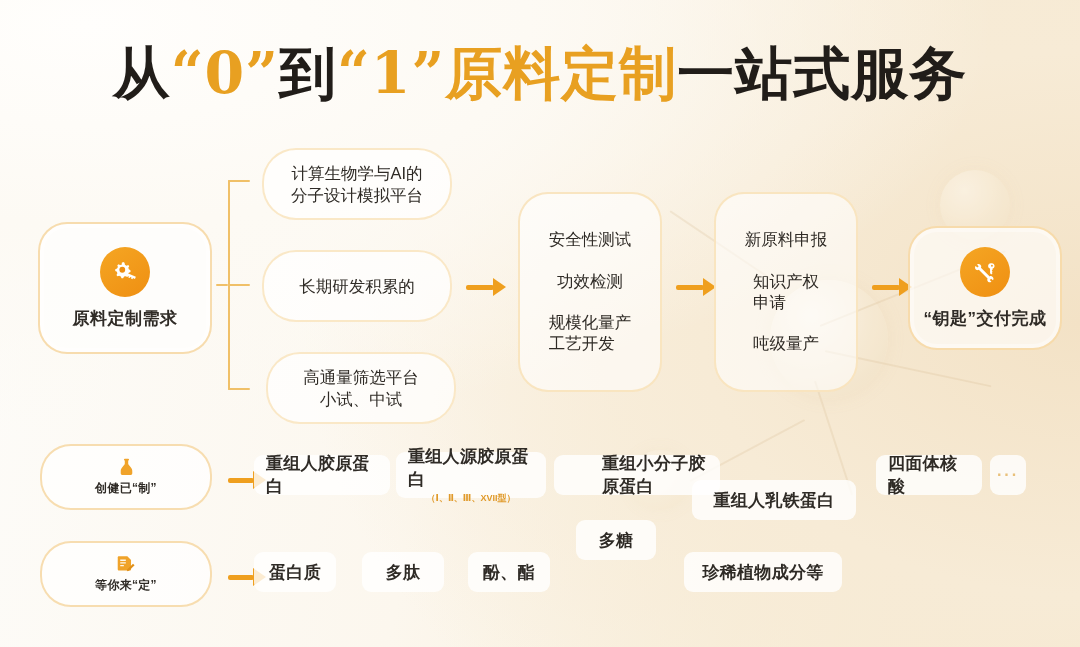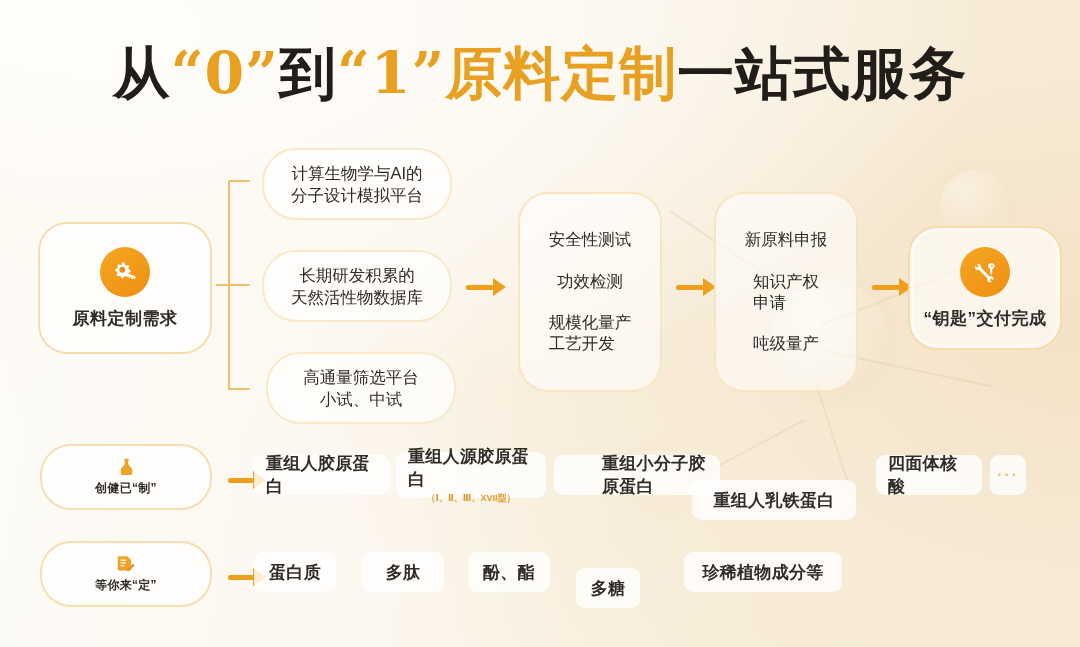--- a/index.html
+++ b/index.html
@@ -148,21 +148,20 @@
 
   <div class="pill" style="left:262px;top:148px;">
     <div>
       <div>计算生物学与AI的</div>
       <div>分子设计模拟平台</div>
     </div>
   </div>
   <div class="pill" style="left:262px;top:250px;">
     <div>
       <div>长期研发积累的</div>
-      <div>天然活性物数据库</div>
     </div>
   </div>
   <div class="pill" style="left:266px;top:352px;">
     <div>
       <div>高通量筛选平台</div>
       <div>小试、中试</div>
     </div>
   </div>
 
   <div class="arrow" style="left:466px;top:278px;">
@@ -267,20 +266,20 @@
 
   <div class="chip" style="left:254px;top:552px;width:82px;">
     <span>蛋白质</span>
   </div>
   <div class="chip" style="left:362px;top:552px;width:82px;">
     <span>多肽</span>
   </div>
   <div class="chip" style="left:468px;top:552px;width:82px;">
     <span>酚、酯</span>
   </div>
-  <div class="chip" style="left:576px;top:568px;width:64px;">
+  <div class="chip" style="left:576px;top:520px;width:80px;">
     <span>多糖</span>
   </div>
   <div class="chip" style="left:684px;top:552px;width:158px;">
     <span>珍稀植物成分等</span>
   </div>
 
 </div>
 
 </body></html>

